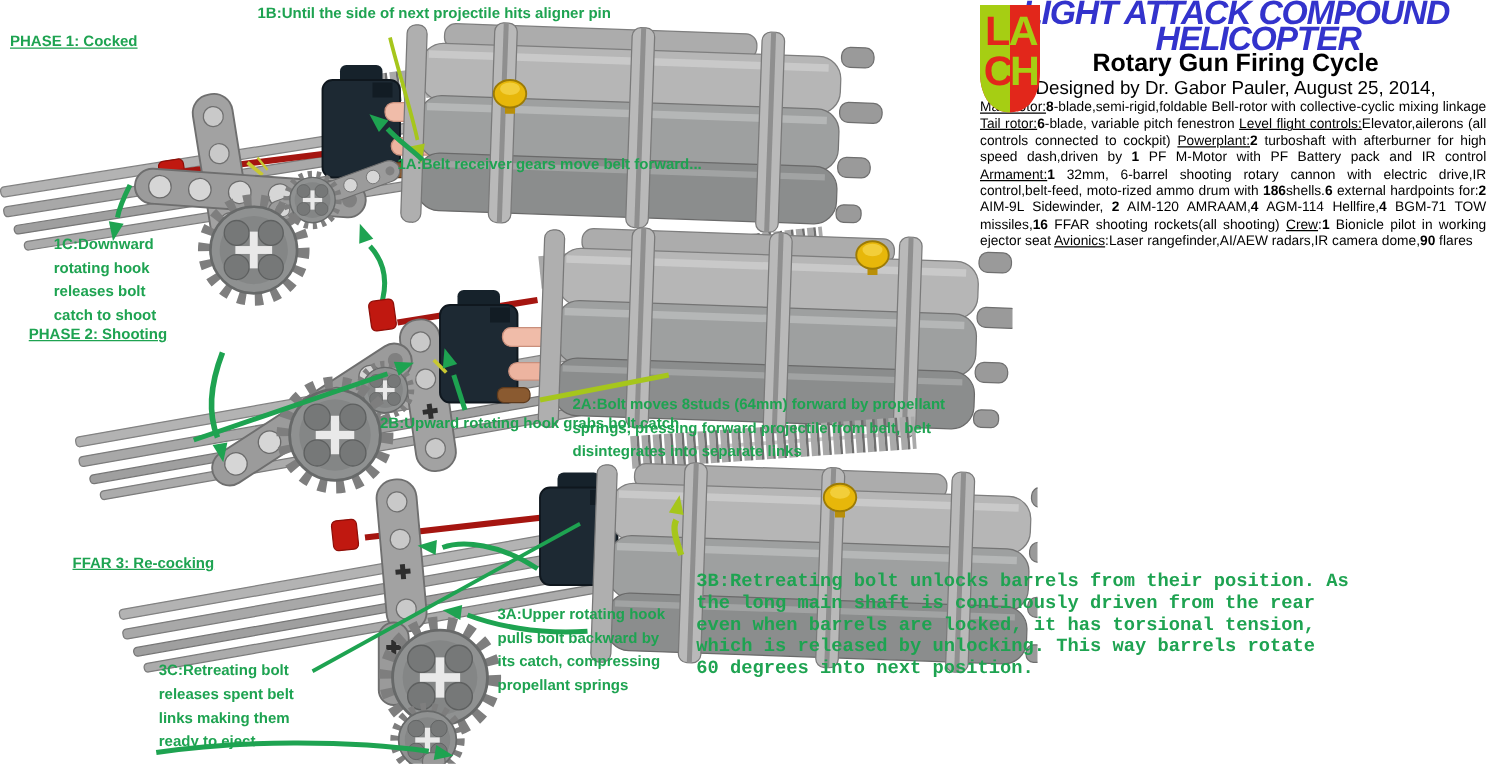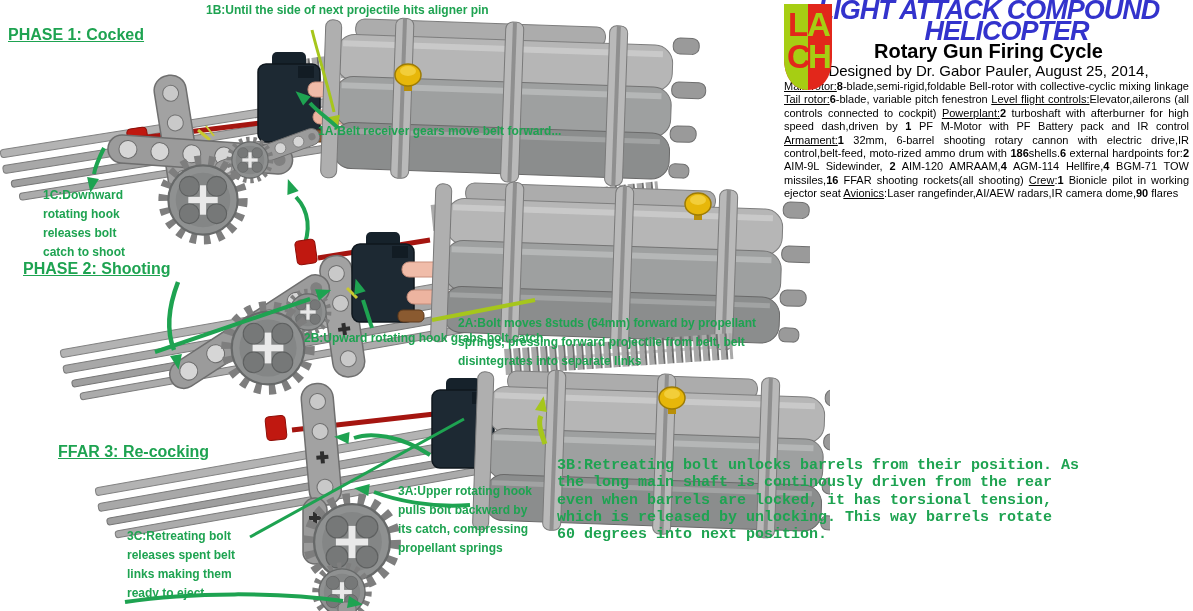--- a/index.html
+++ b/index.html
@@ -17,21 +17,21 @@
   #title2{line-height:20px;padding-left:36px;}
   #subtitle{color:#000;font-weight:bold;font-size:20px;line-height:20px;text-align:center;}
   .byline{color:#000;font-size:15px;line-height:14px;text-align:center;white-space:nowrap;}
   #specs{
     color:#000;font-size:11px;line-height:13.4px;text-align:justify;width:405px;
   }
   #specs .u{text-decoration:underline;}
   #specs .b{font-weight:bold;}
   
   .phase-label{
-    color:#1EA351;font-weight:bold;font-size:16px;text-decoration:underline;white-space:nowrap;
+    color:#1EA351;font-weight:bold;font-size:12px;text-decoration:underline;white-space:nowrap;
   }
   .note{
     color:#1EA351;font-weight:bold;font-size:12px;line-height:19px;white-space:pre-line;
   }
   .note.small-lh{line-height:17.3px;font-size:15px;font-family:Liberation Mono, monospace;}
   .illus{pointer-events:none;}
   svg{display:block;}
 </style>
 </head>
 <body>

